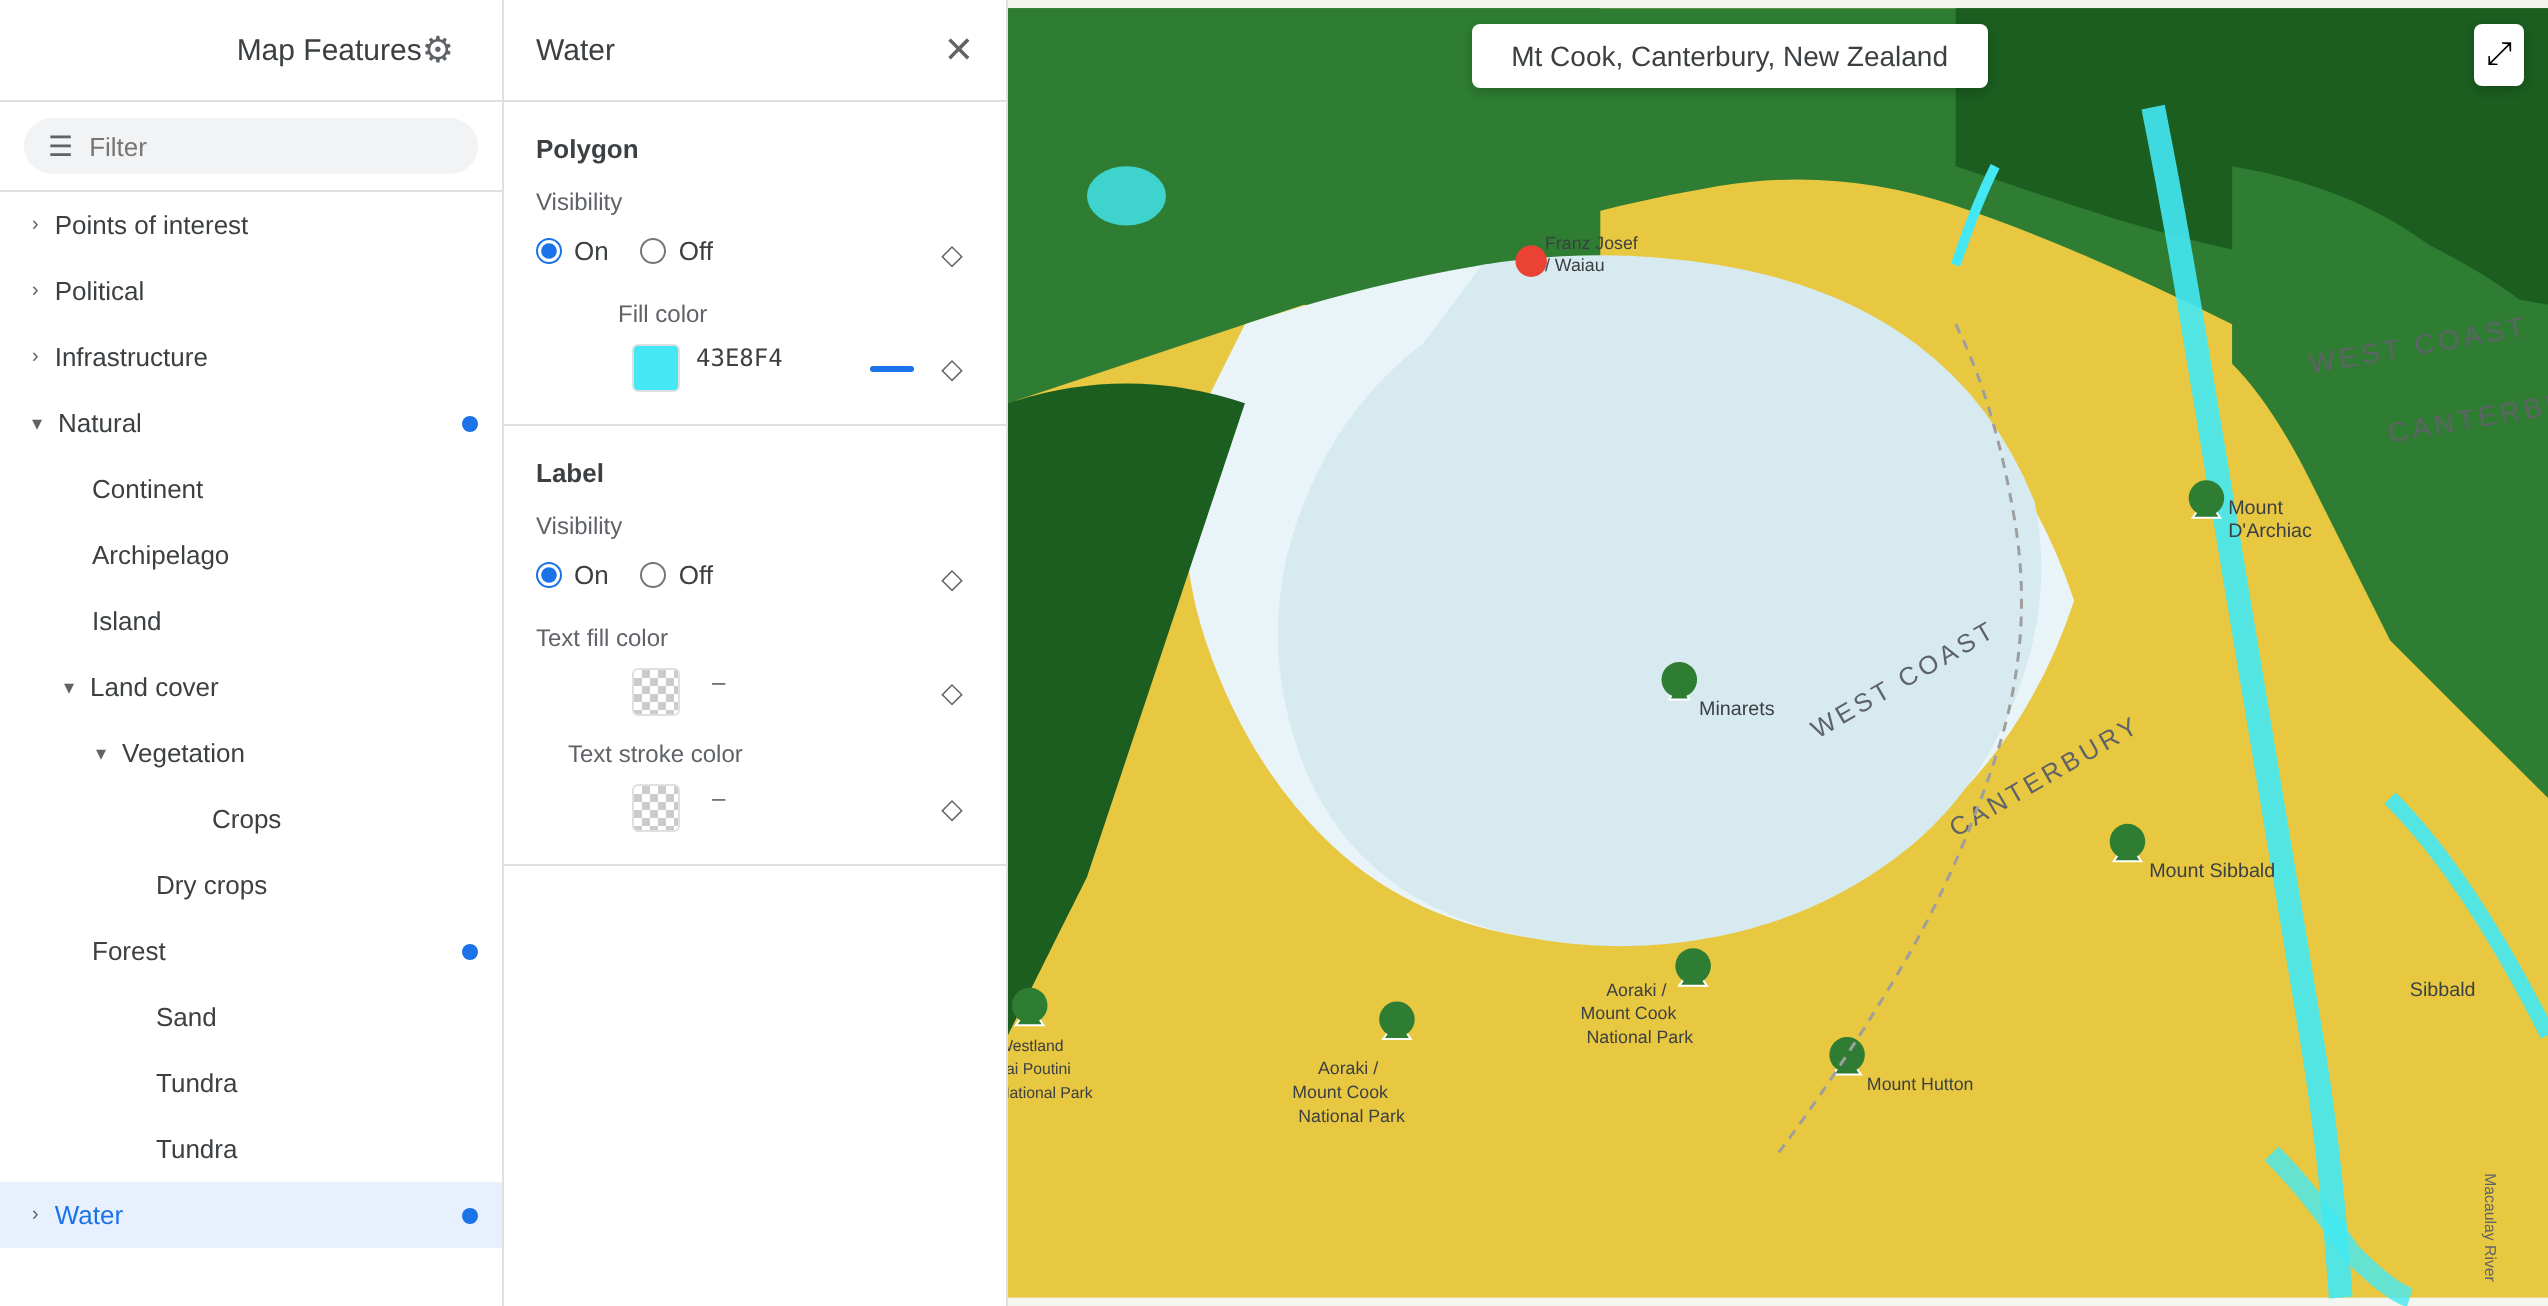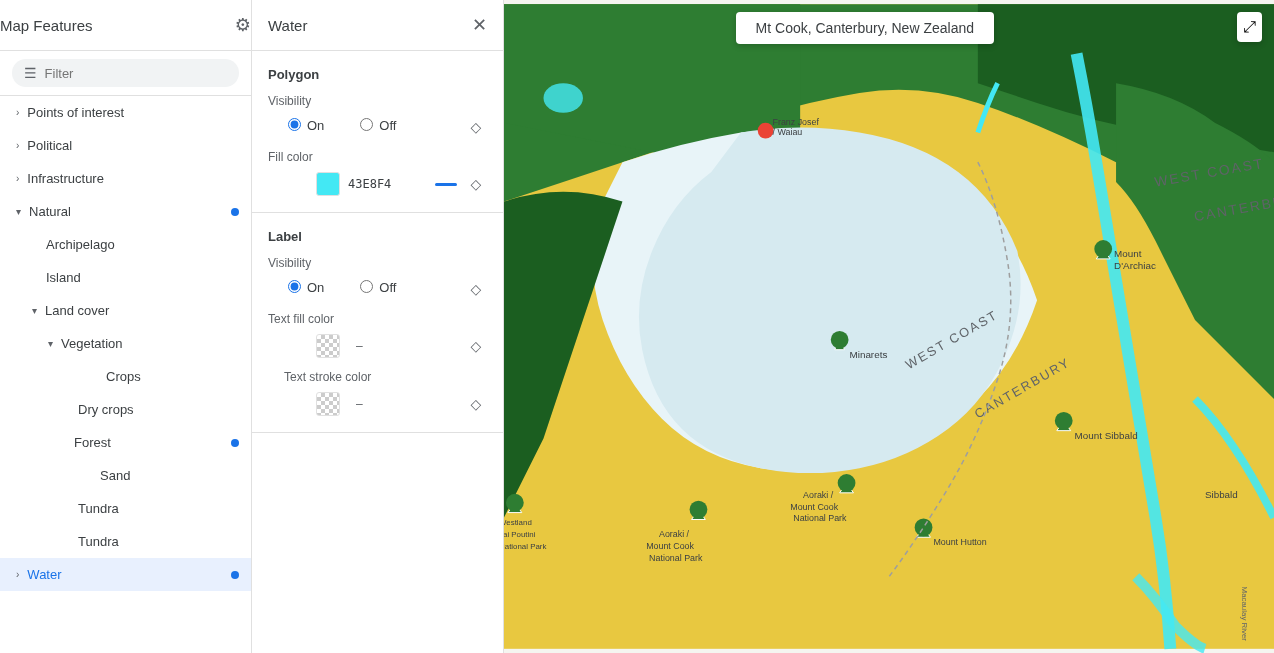--- a/index.html
+++ b/index.html
@@ -12,22 +12,22 @@
       background: #fff;
       border-right: 1px solid #e0e0e0;
       display: flex;
       flex-direction: column;
       height: 100%;
       overflow-y: auto;
     }
     .panel-header {
       display: flex;
       align-items: center;
-      justify-content: space-between;
-      padding: 14px 0;
+      justify-content: flex-end;
+      padding: 14px 24px;
       border-bottom: 1px solid #e0e0e0;
       font-size: 15px;
       font-weight: 500;
       color: #3c4043;
     }
     .panel-header .gear-icon {
       color: #5f6368;
       cursor: pointer;
       font-size: 18px;
     }
@@ -102,26 +102,25 @@
     .field-label { font-size: 12px; color: #5f6368; margin-bottom: 8px; }
 
     .visibility-row {
       display: flex;
       align-items: center;
       gap: 16px;
       margin-bottom: 4px;
     }
     .radio-option {
       display: flex;
-      align-items: flex-start;
+      align-items: center;
       gap: 6px;
       font-size: 13px;
       color: #3c4043;
       cursor: pointer;
-      margin-left: 20px;
     }
     .radio-option input[type=radio] { accent-color: #1a73e8; cursor: pointer; }
 
     .visibility-row-actions {
       display: flex;
       align-items: center;
       justify-content: space-between;
     }
     .diamond-btn {
       width: 22px; height: 22px;
@@ -133,21 +132,20 @@
     }
 
     .color-row {
       display: flex;
       align-items: center;
       justify-content: space-between;
       margin-top: 4px;
     }
     .color-picker-wrap {
       display: flex;
-      align-items: center;
       gap: 8px;
       flex: 1;
       padding-left: 48px;
     }
     .color-swatch {
       width: 24px; height: 24px;
       border-radius: 3px;
       cursor: pointer;
       border: 1px solid #e0e0e0;
     }
@@ -253,20 +251,24 @@
       </div>
       <div class="nav-item" style="padding-left: 16px;">
         <span class="arrow">›</span>
         <span class="label">Infrastructure</span>
       </div>
       <div class="nav-item" style="padding-left: 16px;">
         <span class="arrow">▾</span>
         <span class="label">Natural</span>
         <span class="dot"></span>
       </div>
+      <div class="nav-item" style="padding-left: 32px;">
+        <span style="width: 14px; display: inline-block;"></span>
+        <span class="label">Continent</span>
+      </div>
       <div class="nav-item" style="padding-left: 32px; align-items: center;">
         <span style="width: 14px; display: inline-block;"></span>
         <span class="label">Archipelago</span>
       </div>
       <div class="nav-item" style="padding-left: 32px;">
         <span style="width: 14px; display: inline-block;"></span>
         <span class="label">Island</span>
       </div>
       <div class="nav-item" style="padding-left: 32px;">
         <span class="arrow">▾</span>
@@ -277,26 +279,26 @@
         <span class="label">Vegetation</span>
       </div>
       <div class="nav-item" style="padding-left: 92px;">
         <span style="width: 14px; display: inline-block;"></span>
         <span class="label">Crops</span>
       </div>
       <div class="nav-item" style="padding-left: 64px;">
         <span style="width: 14px; display: inline-block;"></span>
         <span class="label">Dry crops</span>
       </div>
-      <div class="nav-item" style="padding-left: 60px; text-align: right;">
+      <div class="nav-item" style="padding-left: 32px; text-align: right;">
         <span style="width: 14px; display: inline-block;"></span>
         <span class="label">Forest</span>
         <span class="dot"></span>
       </div>
-      <div class="nav-item" style="padding-left: 86px;">
+      <div class="nav-item" style="padding-left: 64px;">
         <span style="width: 14px; display: inline-block;"></span>
         <span class="label">Sand</span>
       </div>
       <div class="nav-item" style="padding-left: 64px;">
         <span style="width: 14px; display: inline-block;"></span>
         <span class="label">Tundra</span>
       </div>
       <div class="nav-item" style="padding-left: 64px;">
         <span style="width: 14px; display: inline-block;"></span>
         <span class="label">Tundra</span>
@@ -326,21 +328,21 @@
           <span>On</span>
         </label>
         <label class="radio-option">
           <input type="radio" name="polygon-visibility" value="off" style="">
           <span>Off</span>
         </label>
       </div>
       <button class="diamond-btn">◇</button>
     </div>
 
-    <div class="field-label" style="margin-top:12px;">Fill color</div>
+    <div class="field-label" style="margin-top:12px;margin-left:41px;">Fill color</div>
     <div class="color-row">
       <div class="color-picker-wrap">
         <div class="color-swatch" style="background:#43E8F4;"></div>
         <span class="color-value">43E8F4</span>
       </div>
       <div style="display:flex;align-items:center;gap:8px;">
         <div class="minus-btn"></div>
         <button class="diamond-btn">◇</button>
       </div>
     </div>

